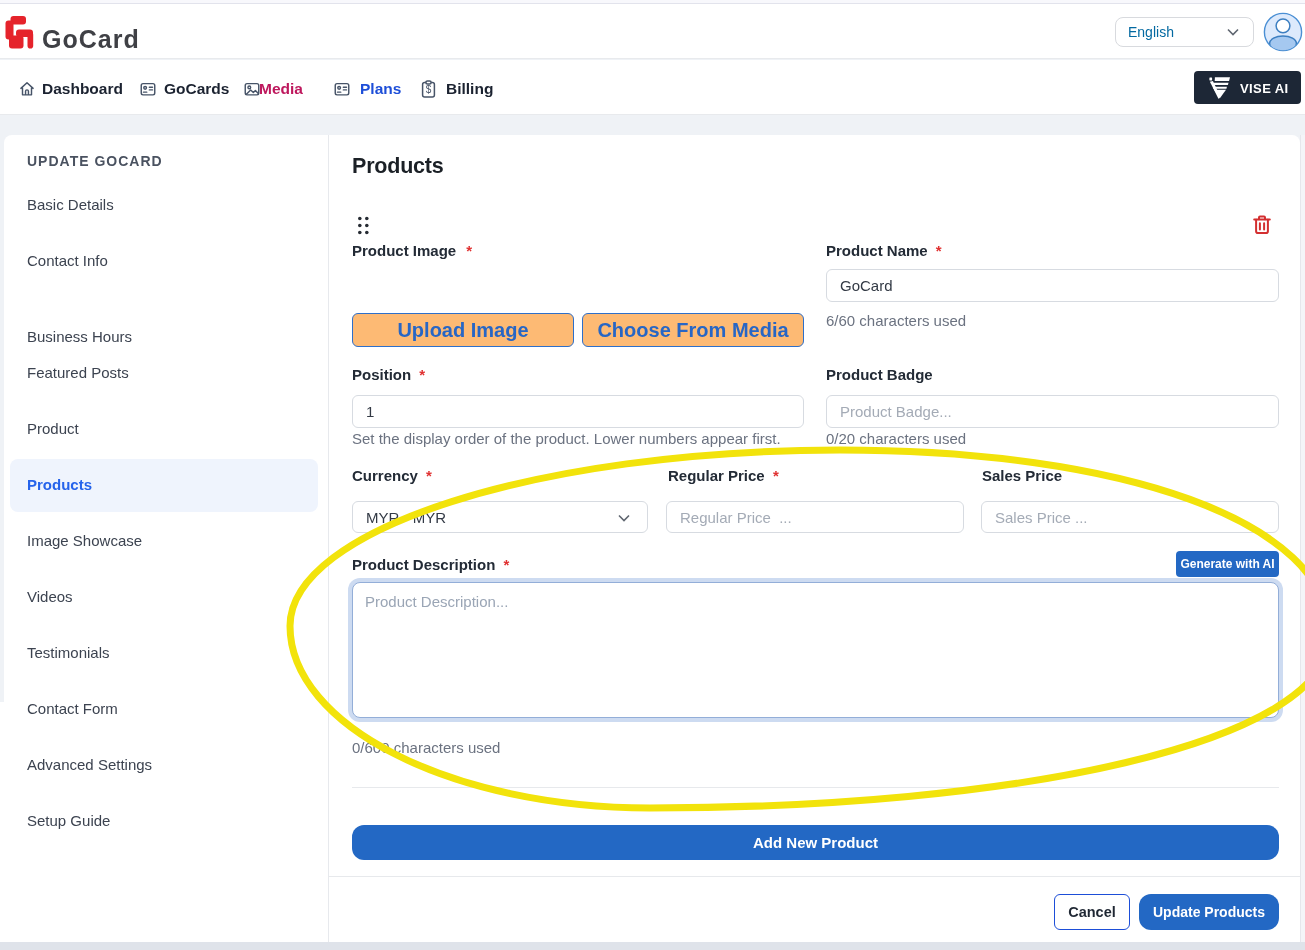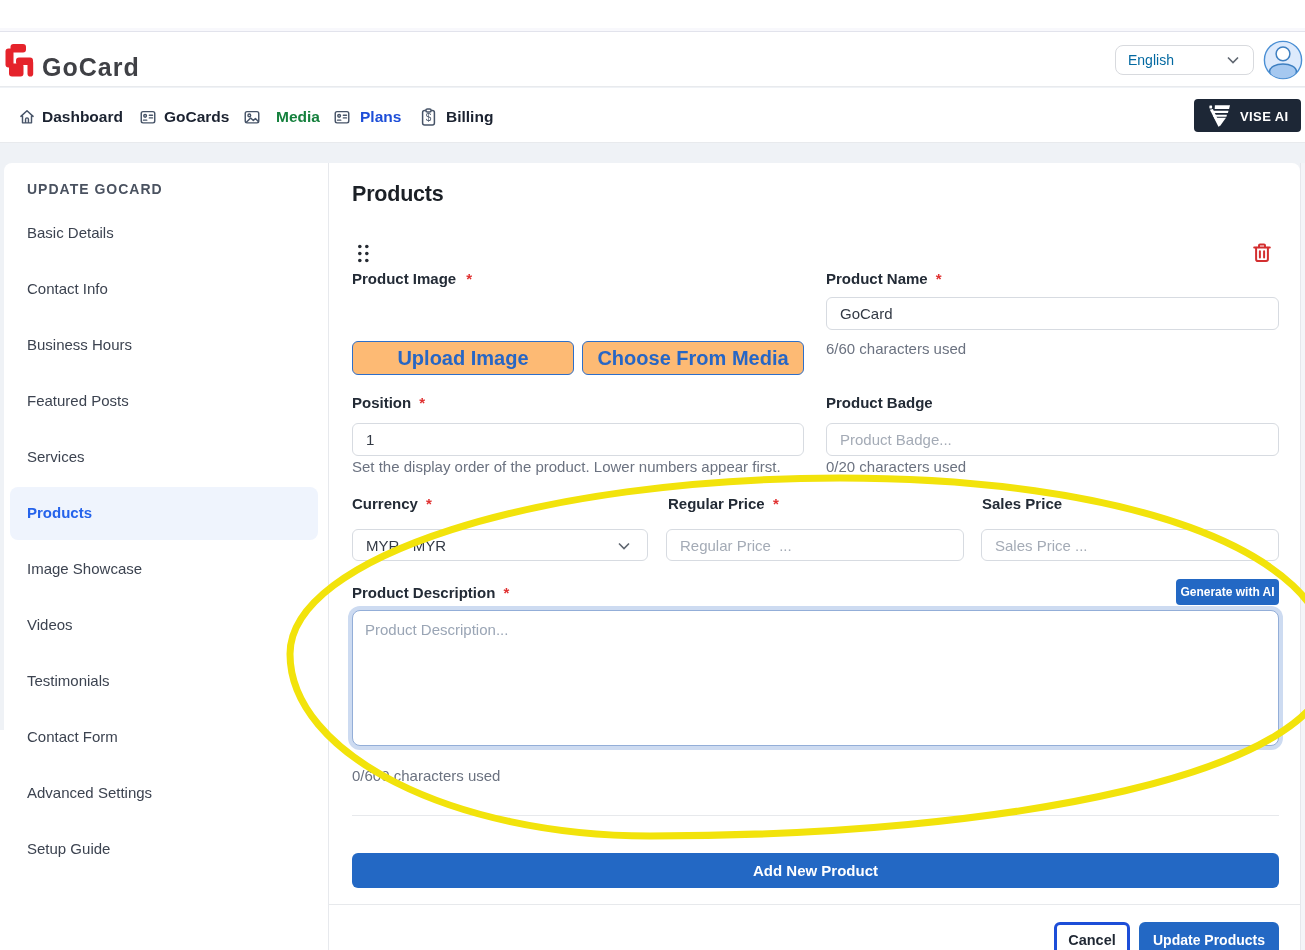--- a/index.html
+++ b/index.html
@@ -1,28 +1,28 @@
 <!DOCTYPE html>
 <html><head>
 <meta charset="utf-8">
 <style>
   * { margin:0; padding:0; box-sizing:border-box; }
   html,body { width:1305px; height:950px; overflow:hidden; }
   #page { position:relative; width:1305px; height:702px; background:#eff2f6;
-          font-family:"Liberation Sans", sans-serif;margin-top:28px; }
+          font-family:"Liberation Sans", sans-serif; }
   .abs { position:absolute; }
   .lbl { position:absolute; font-size:15px; font-weight:700; color:#232b36; }
   .lbl .req { color:#e03131; font-weight:700; margin-left:4px; }
   .inp { position:absolute; background:#fff; border:1px solid #d7dbe1; border-radius:6px;
          font-size:15px; color:#333a45; display:flex; align-items:center; padding-left:13px; }
   .ph { color:#a4abb6; }
   .helper { position:absolute; font-size:15px; color:#6b7280; }
   .obtn { position:absolute; background:#fdba74; border:1.5px solid #2e6fc9; border-radius:6px;
           color:#2766c5; font-size:20px; font-weight:700; display:flex; align-items:center; justify-content:center; }
-  .bbtn { position:absolute; background:#2368c4; border-radius:6px; color:#fff;
+  .bbtn { position:absolute; background:#2368c4; border-radius:12px; color:#fff;
           font-size:15px; font-weight:700; display:flex; align-items:center; justify-content:center; }
   .sideitem { position:absolute; left:27px; font-size:15px; color:#3c4350; }
 </style>
 </head>
 <body>
 <div id="page">
 
   <div class="abs" style="left:0;top:0;width:1305px;height:3px;background:#f8f8fc;"></div>
   <div class="abs" style="left:0;top:3px;width:1305px;height:1px;background:#e2e3ec;"></div>
 
@@ -68,21 +68,21 @@
     <circle cx="6.8" cy="8.7" r="1.5"></circle>
     <path d="M5 13.5 h3.6 M11.5 8 h3.5 M11.5 11 h3.5"></path>
   </svg>
   <div class="abs" style="left:164px;top:80px;font-size:15.5px;font-weight:700;color:#1b2230;">GoCards</div>
 
   <svg class="abs" style="left:243px;top:80px" width="18" height="18" viewBox="0 0 20 20" fill="none" stroke="#475468" stroke-width="1.6" stroke-linecap="round" stroke-linejoin="round">
     <rect x="2.5" y="4" width="15" height="12.5" rx="2"></rect>
     <circle cx="7" cy="8.2" r="1.5"></circle>
     <path d="M4 15.5 L8.5 11 l3 3 2.3 -2.3 L17 15"></path>
   </svg>
-  <div class="abs" style="left:276px;top:80px;font-size:15.5px;font-weight:700;color:#15803d;">Media</div>
+  <div class="abs" style="left:259px;top:80px;font-size:15.5px;font-weight:700;color:#be185d;">Media</div>
 
   <svg class="abs" style="left:333px;top:80px" width="18" height="18" viewBox="0 0 20 20" fill="none" stroke="#475468" stroke-width="1.6" stroke-linecap="round" stroke-linejoin="round">
     <rect x="2.5" y="4" width="15" height="12.5" rx="2"></rect>
     <circle cx="6.8" cy="8.7" r="1.5"></circle>
     <path d="M5 13.5 h3.6 M11.5 8 h3.5 M11.5 11 h3.5"></path>
   </svg>
   <div class="abs" style="left:360px;top:80px;font-size:15.5px;font-weight:700;color:#1d4ed8;">Plans</div>
 
   <svg class="abs" style="left:421px;top:80px" width="15" height="18" viewBox="0 0 15 18" fill="none" stroke="#475468" stroke-width="1.5" stroke-linecap="round" stroke-linejoin="round">
     <rect x="1.6" y="2.4" width="11.8" height="14.6" rx="2"></rect>
@@ -105,23 +105,23 @@
   <div class="abs" style="left:4px;top:135px;width:1296px;height:807px;background:#fff;border-radius:8px 8px 0 10px;"></div>
 
   <div class="abs" style="left:328px;top:135px;width:1px;height:807px;background:#e7e9ed;"></div>
 
   <div class="abs" style="left:1300px;top:135px;width:5px;height:807px;background:#f4f4f8;border-left:1px solid #e6e6ec;"></div>
 
   <div class="abs" style="left:27px;top:153px;font-size:14px;font-weight:700;color:#4a5260;letter-spacing:1px;">UPDATE GOCARD</div>
   <div class="abs" style="left:10px;top:459px;width:308px;height:53px;background:#eff4fd;border-radius:8px;"></div>
   <div class="sideitem" style="top:196px;">Basic Details</div>
   <div class="sideitem" style="top:252px;">Contact Info</div>
-  <div class="sideitem" style="top:308px;">Business Hours</div>
+  <div class="sideitem" style="top:328px;">Business Hours</div>
   <div class="sideitem" style="top:364px;">Featured Posts</div>
-  <div class="sideitem" style="top:420px;">Services</div>
+  <div class="sideitem" style="top:420px;">Product</div>
   <div class="sideitem" style="top:476px;color:#2563eb;font-weight:700;">Products</div>
   <div class="sideitem" style="top:532px;">Image Showcase</div>
   <div class="sideitem" style="top:588px;">Videos</div>
   <div class="sideitem" style="top:644px;">Testimonials</div>
   <div class="sideitem" style="top:700px;">Contact Form</div>
   <div class="sideitem" style="top:756px;">Advanced Settings</div>
   <div class="sideitem" style="top:812px;">Setup Guide</div>
 
   <div class="abs" style="left:352px;top:154px;font-size:21.5px;font-weight:700;letter-spacing:-0.2px;color:#1b2026;">Products</div>
 
@@ -168,21 +168,21 @@
   <div class="lbl" style="left:352px;top:556px;">Product Description <span class="req">*</span></div>
   <div class="abs" style="left:1176px;top:551px;width:103px;height:26px;background:#2368c4;border-radius:4px;color:#fff;font-size:12px;font-weight:700;display:flex;align-items:center;justify-content:center;">Generate with AI</div>
   <div class="abs" style="left:352px;top:582px;width:927px;height:136px;background:#fff;border:1.5px solid #93aed8;border-radius:8px;box-shadow:0 0 0 4px #cddbf1;"></div>
   <div class="abs" style="left:365px;top:593px;font-size:15px;color:#9aa5b5;">Product Description...</div>
   <div class="helper" style="left:352px;top:739px;">0/600 characters used</div>
 
   <div class="abs" style="left:352px;top:787px;width:927px;height:1px;background:#e7e9ec;"></div>
   <div class="bbtn" style="left:352px;top:825px;width:927px;height:35px;">Add New Product</div>
 
   <div class="abs" style="left:329px;top:876px;width:971px;height:1px;background:#e7e9ec;"></div>
-  <div class="abs" style="left:1054px;top:894px;width:76px;height:36px;background:#fff;border:3px solid #1d4ed8;border-radius:6px;color:#1f2733;font-size:14.5px;font-weight:700;display:flex;align-items:center;justify-content:center;font-weight:600;">Cancel</div>
+  <div class="abs" style="left:1054px;top:894px;width:76px;height:36px;background:#fff;border:1px solid #1d4ed8;border-radius:6px;color:#1f2733;font-size:14.5px;font-weight:700;display:flex;align-items:center;justify-content:center;font-weight:600;">Cancel</div>
   <div class="bbtn" style="left:1139px;top:894px;width:140px;height:36px;font-size:14px;">Update Products</div>
 
   <div class="abs" style="left:0;top:942px;width:1305px;height:8px;background:#dfe3ea;"></div>
 
   <svg class="abs" style="left:0;top:0;" width="1305" height="950" viewBox="0 0 1305 950" pointer-events="none">
     <path d="M 290 626
              C 290 529, 538 450, 840 450
              C 1120 450, 1330 520, 1330 635
              C 1330 745, 1010 808, 650 808
              C 452 808, 290 726, 290 626 Z" fill="none" stroke="#f2e30b" stroke-width="7" stroke-linecap="round"></path>

